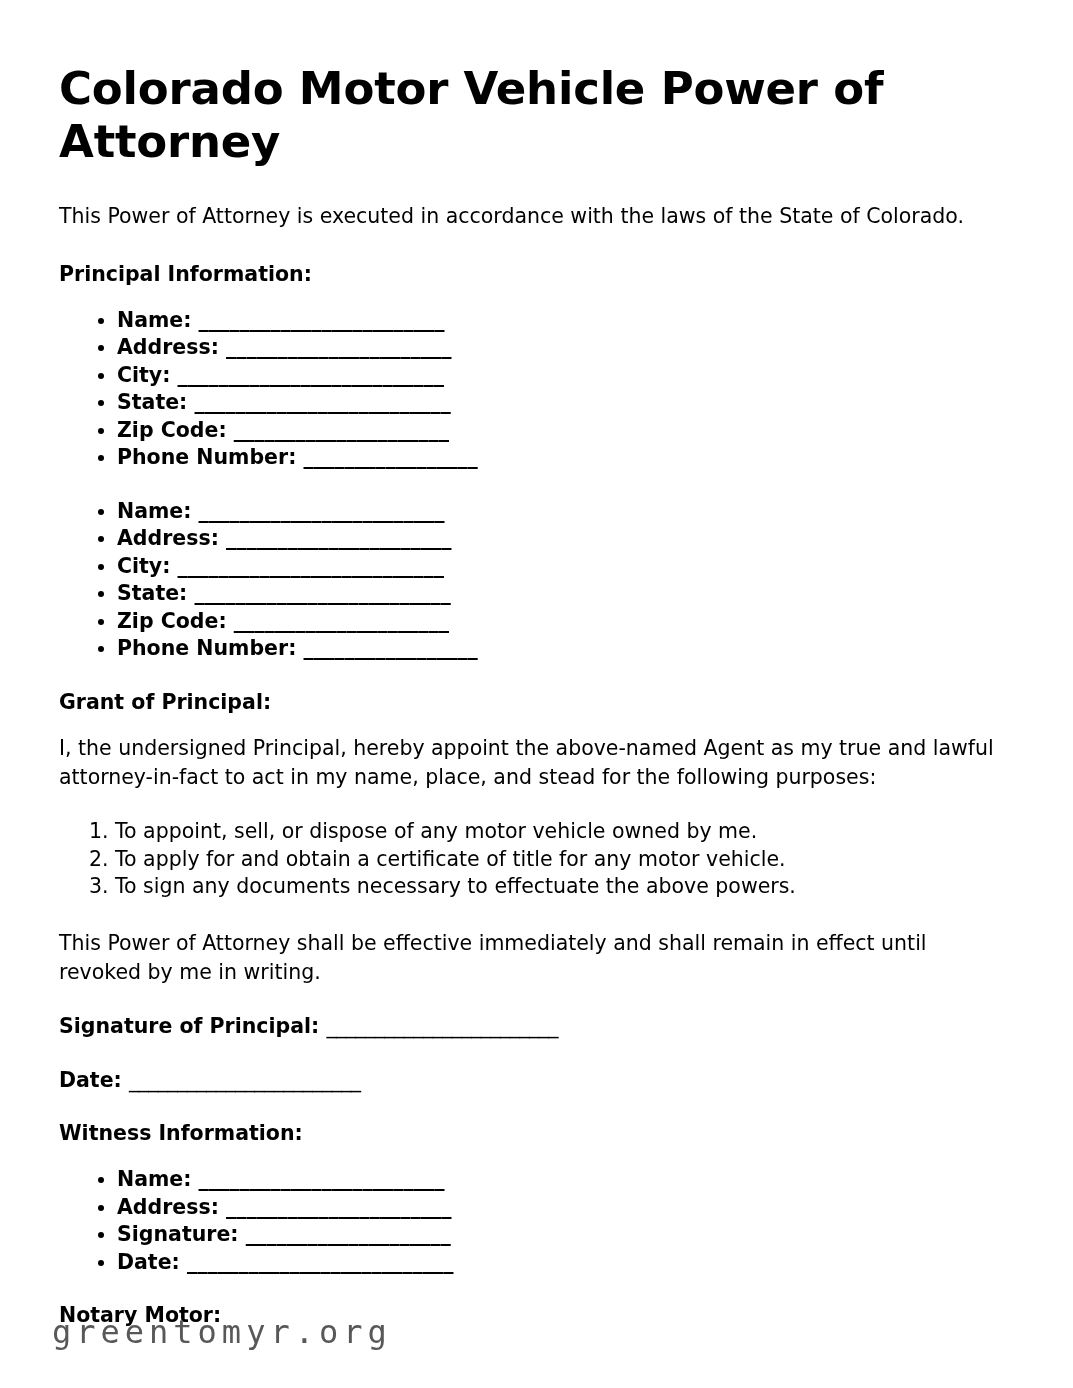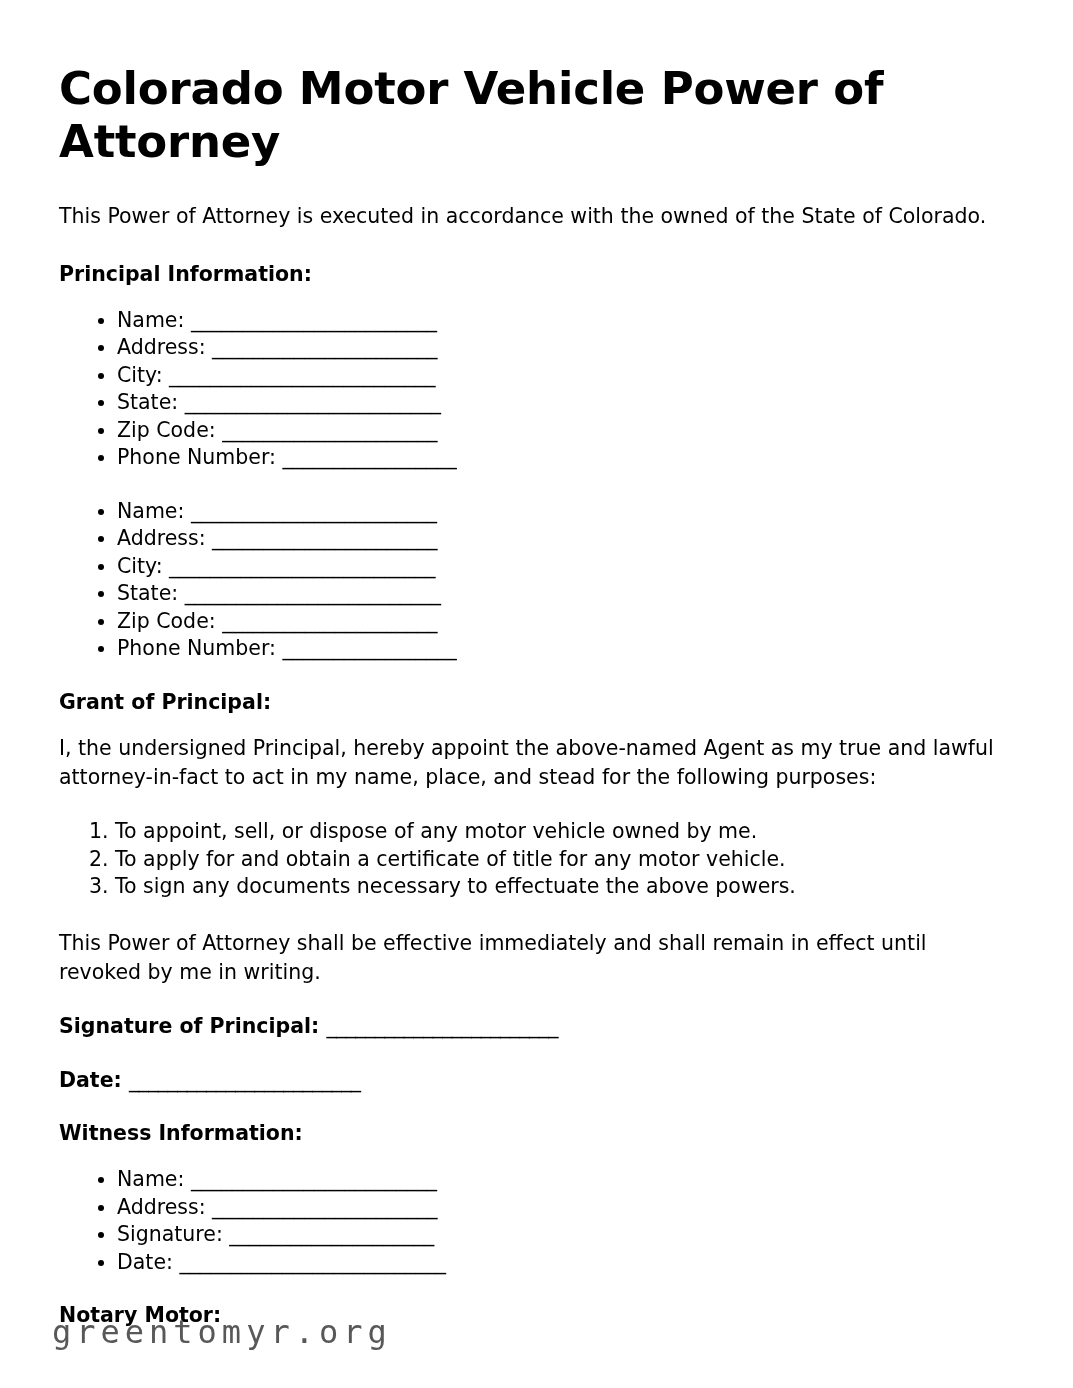--- a/index.html
+++ b/index.html
@@ -46,20 +46,21 @@
   .body-para {
     font-size: 20.5px;
     line-height: 1.42;
     margin: 0 0 26px 0;
     max-width: 960px;
   }
   ul.field-list {
     list-style: disc;
     margin: 0 0 26px 0;
     padding-left: 58px;
+    font-weight: bold;
   }
   ul.field-list li {
     font-size: 20.5px;
     line-height: 1.34;
     margin: 0;
     padding: 0;
     white-space: nowrap;
   }
   ol.powers-list {
     list-style: decimal;
@@ -96,21 +97,21 @@
     white-space: nowrap;
   }
 </style>
 </head>
 <body>
 
 <div class="page">
 
   <h1 class="doc-title">Colorado Motor Vehicle Power of Attorney</h1>
 
-  <p class="intro-para">This Power of Attorney is executed in accordance with the owned of the State of Colorado.</p>
+  <p class="intro-para">This Power of Attorney is executed in accordance with the laws of the State of Colorado.</p>
 
   <h2 class="section-heading">Principal Information:</h2>
   <ul class="field-list">
     <li>Name: ________________________</li>
     <li>Address: ______________________</li>
     <li>City: __________________________</li>
     <li>State: _________________________</li>
     <li>Zip Code: _____________________</li>
     <li>Phone Number: _________________</li>
   </ul>

